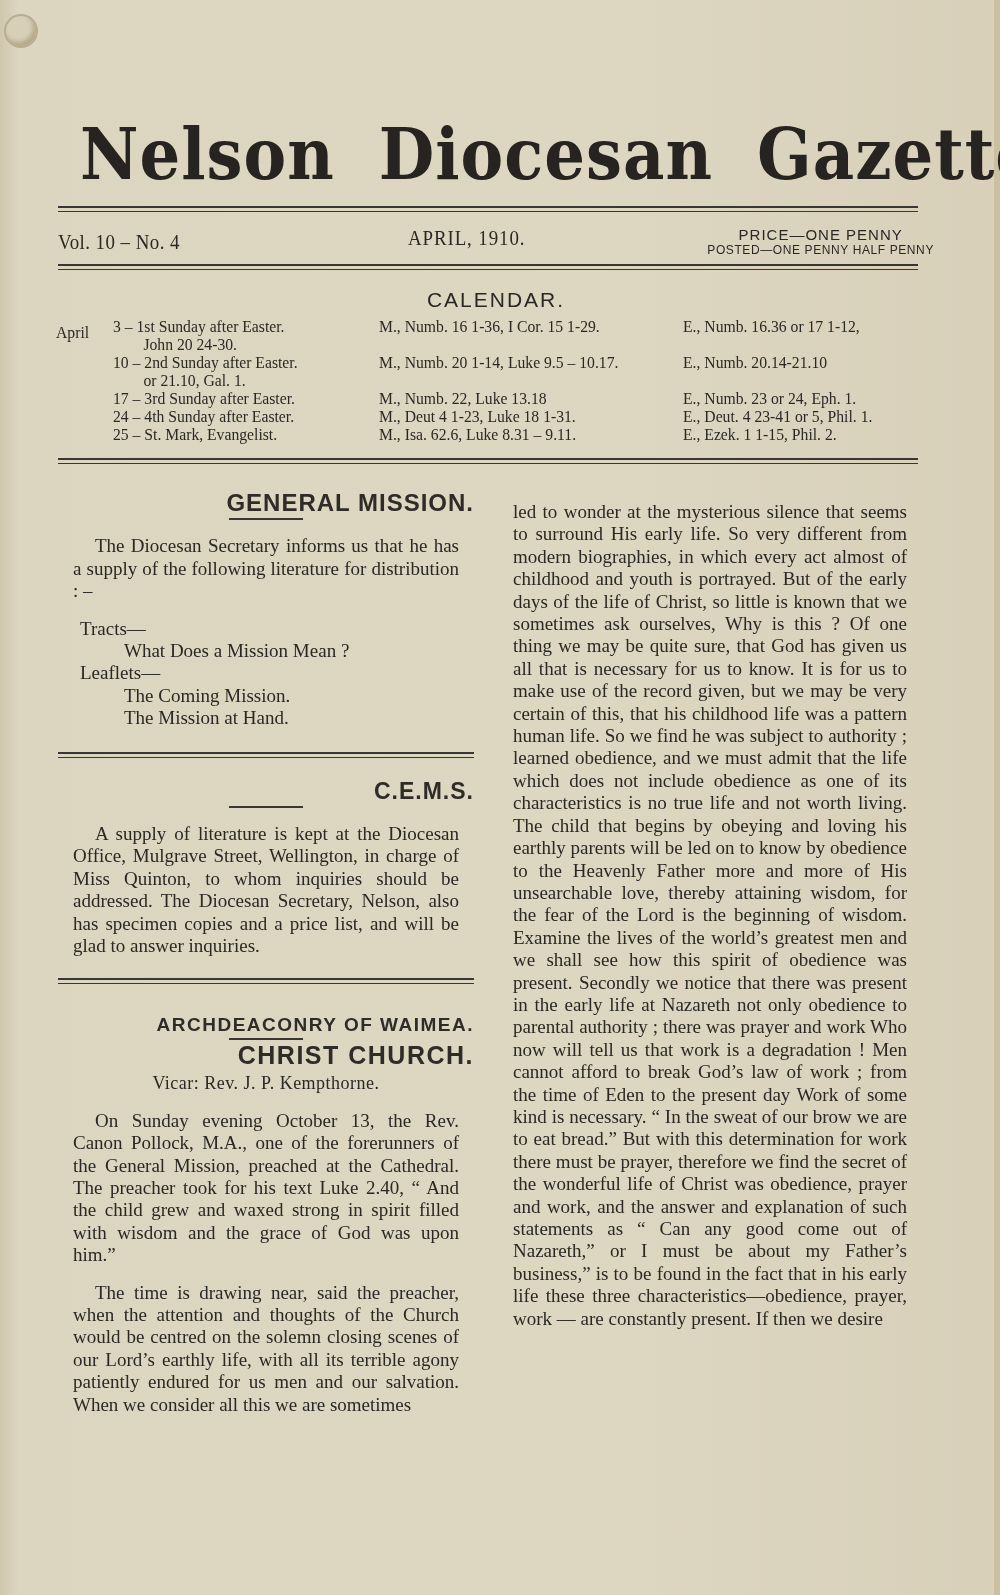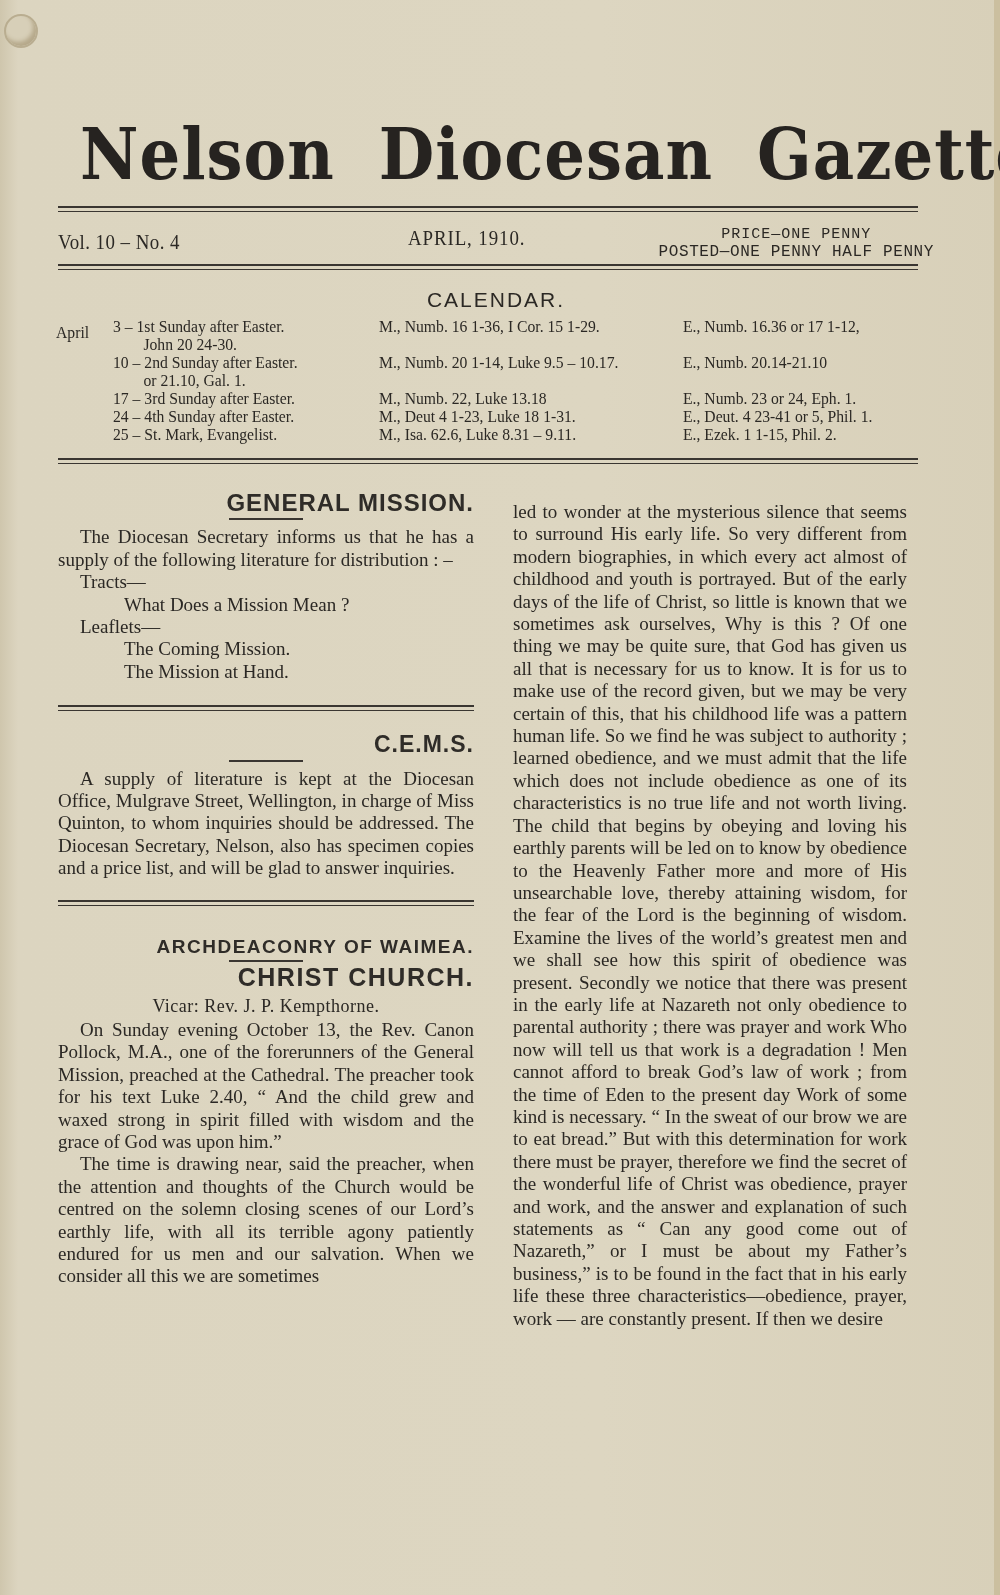--- a/index.html
+++ b/index.html
@@ -22,41 +22,41 @@
   .masthead {
     position: absolute; left: 58px; top: 112px; width: 876px; text-align: center;
     font-family: "DejaVu Serif", serif; font-weight: bold; font-size: 64px; letter-spacing: 1px;
     color: #262320; transform: scaleY(1.12); transform-origin: top center;
   }
   .masthead span { margin: 0 22px; }
   .rule-double { position: absolute; border-top: 2px solid #3a3631; border-bottom: 1px solid #3a3631; height: 3px; }
   .issue-row { position: absolute; left: 58px; top: 226px; width: 876px; height: 36px; }
   .vol { position: absolute; left: 0; top: 4px; font-size: 21px; letter-spacing: 0.5px; transform: scaleX(0.9); transform-origin: left; }
   .date { position: absolute; left: 350px; top: 0; font-size: 21px; letter-spacing: 1px; transform: scaleX(0.9); transform-origin: left; }
-  .price { position: absolute; right: 0; top: 0; text-align: center; font-family: Liberation Mono, monospace; }
+  .price { position: absolute; right: 0; top: 0; text-align: center; font-family: Liberation Sans, sans-serif; }
   .price .p1 { font-size: 15px; letter-spacing: 1px; }
-  .price .p2 { font-size: 16px; letter-spacing: 0.6px; }
+  .price .p2 { font-size: 12px; letter-spacing: 0.6px; }
   .cal-title { position: absolute; left: 58px; top: 288px; width: 876px; text-align: center; font-family: "Liberation Sans", sans-serif; font-size: 21px; letter-spacing: 2px; }
   .calendar { position: absolute; left: 56px; top: 318px; width: 880px; font-size: 16.5px; line-height: 18px; transform: scaleX(0.95); transform-origin: left; }
   .cal-line { white-space: nowrap; position: relative; height: 18px; }
   .cal-line .month { position: absolute; left: 0; top: 6px; }
   .cal-line .day { position: absolute; left: 60px; }
   .cal-line .m { position: absolute; left: 340px; }
   .cal-line .e { position: absolute; left: 660px; }
   .cal-line.cont .txt { position: absolute; left: 92px; }
   .col { position: absolute; font-size: 19px; line-height: 22.4px; text-align: justify; }
   .col-left { left: 58px; top: 486px; width: 416px; }
   .col-right { left: 498px; top: 486px; width: 424px; }
   .sec-head { text-align: right; font-family: "Liberation Sans", sans-serif; font-weight: bold; color: #2f2c28; }
   .h-gm { font-size: 24px; letter-spacing: 1px; margin-top: 6px; }
   .h-cems { font-size: 23px; letter-spacing: 1px; }
   .h-arch { font-size: 19px; letter-spacing: 1.5px; }
   .h-cc { font-size: 25px; letter-spacing: 1.5px; margin-top: 4px; }
   .short-rule { width: 74px; height: 0; border-top: 2px solid #3a3631; margin: 4px auto 6px; }
-  .para { text-indent: 22px; margin: 0; }
+  .para { text-indent: 22px; margin: 15px; }
   .list .l1 { padding-left: 22px; text-align: left; }
   .list .l2 { padding-left: 66px; text-align: left; }
   .sec-rule { height: 3px; border-top: 2px solid #3a3631; border-bottom: 1px solid #3a3631; margin: 22px 0 22px; }
   .vicar { text-align: center; font-size: 18px; margin: 6px 0 2px; letter-spacing: 0.5px; }
   .right-text p { margin: 15px; }
 </style>
 </head>
 <body>
 
 <div class="page">

